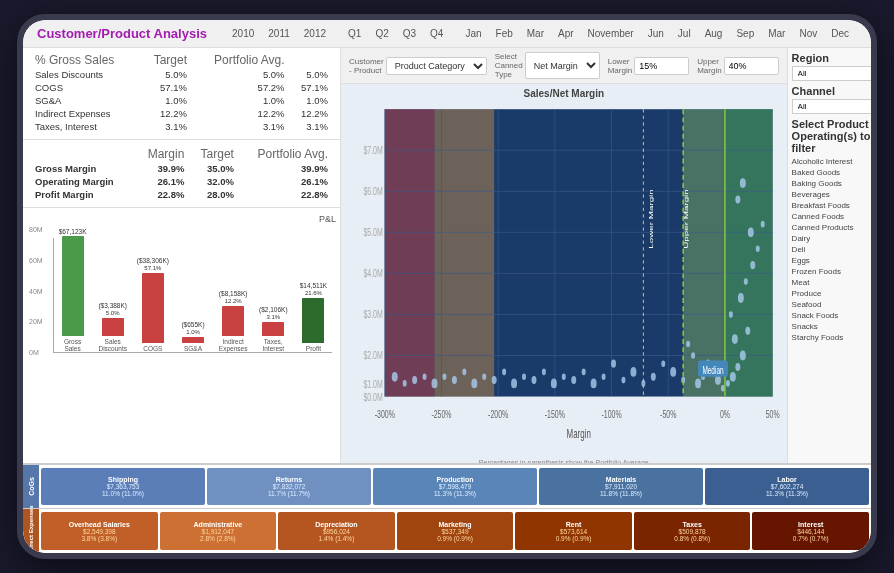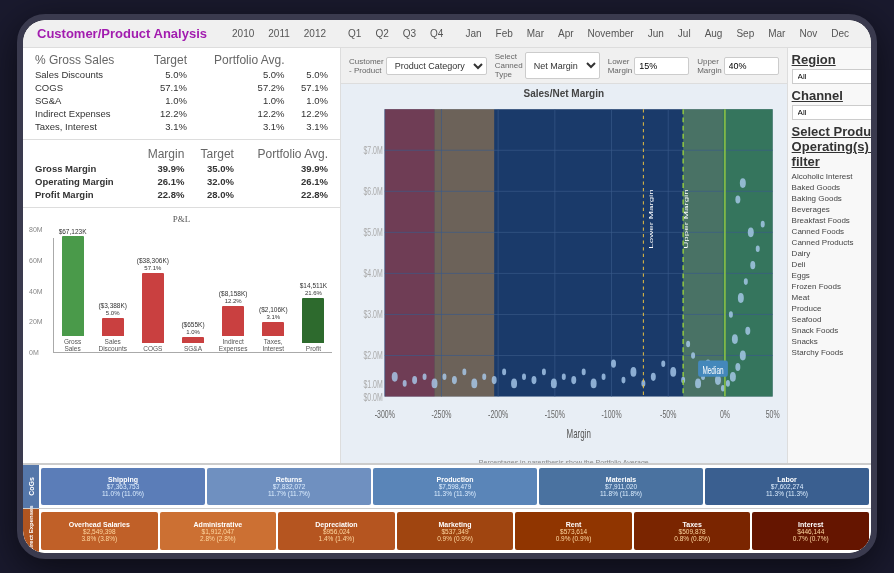--- a/index.html
+++ b/index.html
@@ -99,25 +99,24 @@
       background: #ddd;
       margin: 2px 0;
     }
     .chart-area {
       flex: 1;
       position: relative;
       padding: 4px;
       min-height: 160px;
     }
     .chart-title {
-      text-align: center;
+      text-align: right;
       font-size: 9px;
       color: #555;
       margin-bottom: 2px;
-      font-family: Liberation Serif, serif;
     }
     .y-axis-labels {
       position: absolute;
       left: 2px;
       top: 0;
       height: 130px;
       display: flex;
       flex-direction: column;
       justify-content: space-between;
       font-size: 7px;
@@ -178,25 +177,24 @@
     .right-sidebar {
       width: 110px;
       flex-shrink: 0;
       background: #f8f8f8;
       border-left: 1px solid #ddd;
       padding: 4px;
       font-size: 8.5px;
       overflow-y: auto;
     }
     .sidebar-section-label {
-      font-size: 13px;
+      font-size: 11px;
       font-weight: bold;
       color: #333;
       margin-bottom: 2px;
-      text-decoration: underline;
     }
     .sidebar-select {
       width: 100%;
       font-size: 8px;
       padding: 1px;
       border: 1px solid #ccc;
       background: #fff;
       margin-bottom: 4px;
       cursor: pointer;
     }

